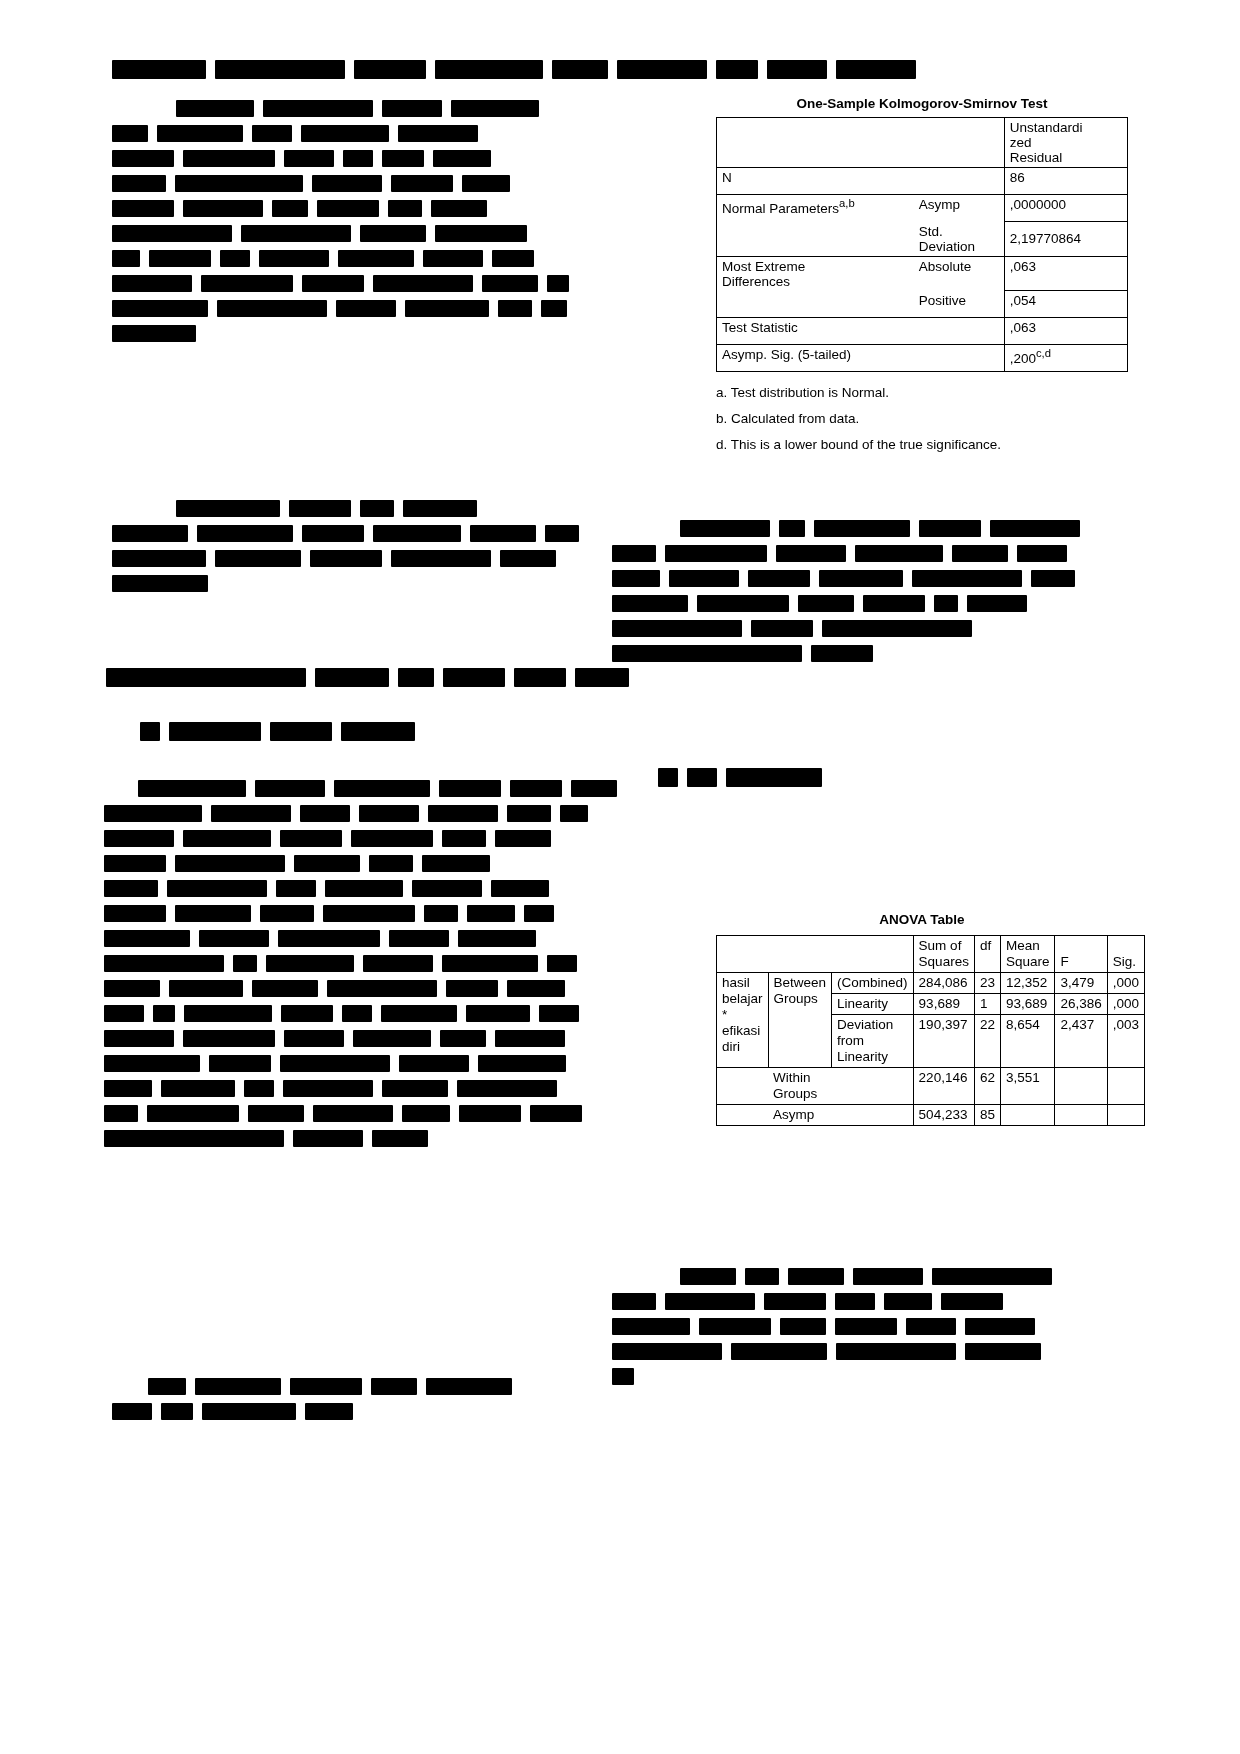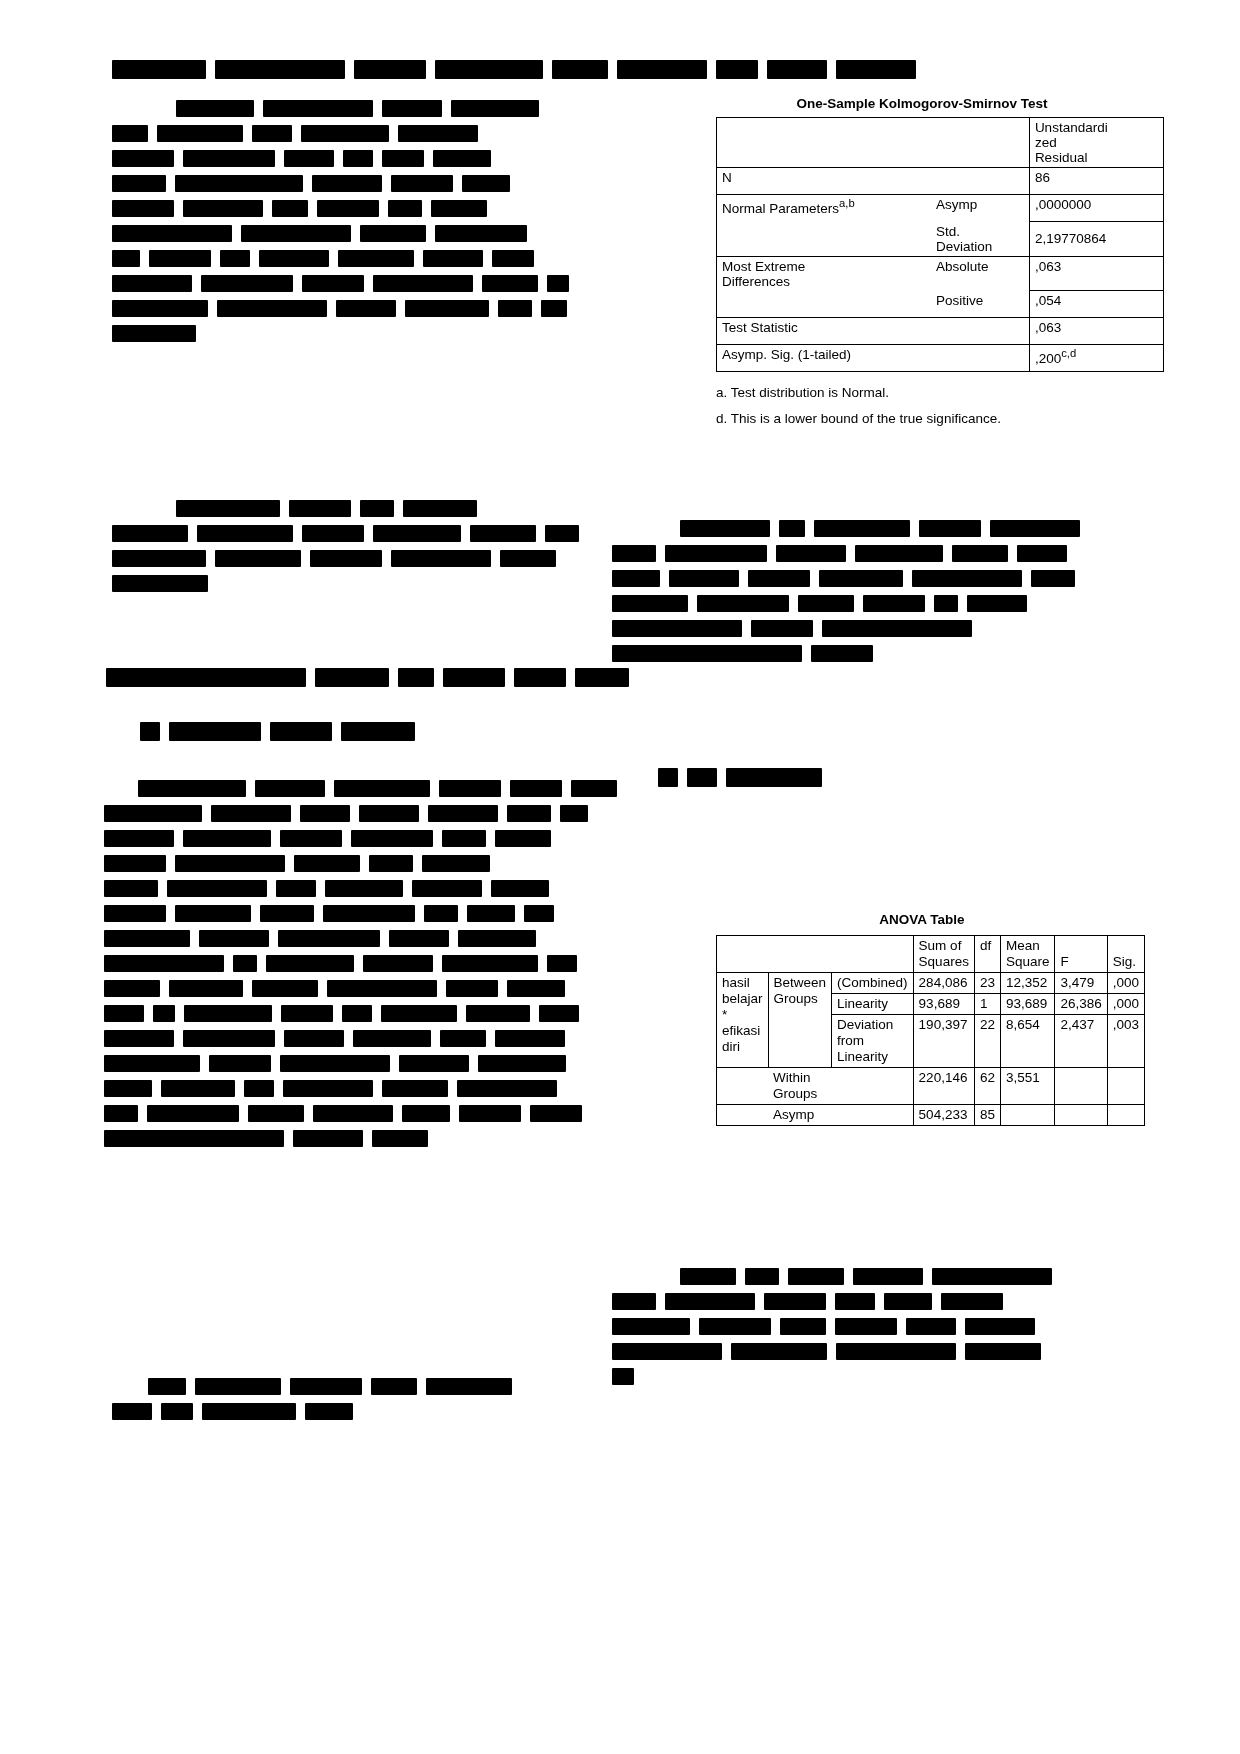--- a/index.html
+++ b/index.html
@@ -51,21 +51,21 @@
     text-align: left;
   }
   .num { text-align: right; }
   .ctr { text-align: center; }
   .noborder-r { border-right: none !important; }
   .noborder-l { border-left: none !important; }
   .nb-top { border-top: none !important; }
   .nb-bottom { border-bottom: none !important; }
 
   .ks-wrap { position: absolute; left: 716px; top: 96px; width: 412px; }
-  .ks-table { width: 448px; margin-top: 6px; }
+  .ks-table { width: 412px; margin-top: 6px; }
   .ks-table td { height: 22px; }
   .ks-foot { font-size: 13.5px; margin-top: 8px; line-height: 26px; }
 
   .anova-wrap { position: absolute; left: 716px; top: 912px; width: 412px; }
   .anova-table { width: 412px; margin-top: 8px; font-size: 13px; }
   .anova-table td { padding: 2px 4px; line-height: 16px; }
 </style>
 </head>
 <body>
 
@@ -378,28 +378,29 @@
       <td class="noborder-r nb-top nb-bottom">&nbsp;</td>
       <td class="noborder-l nb-top nb-bottom">Positive</td>
       <td class="num">,054</td>
     </tr>
     <tr>
       <td class="noborder-r">Test Statistic</td>
       <td class="noborder-l">&nbsp;</td>
       <td class="num">,063</td>
     </tr>
     <tr>
-      <td class="noborder-r">Asymp. Sig. (1-tailed)</td>
+      <td class="noborder-r">Asymp. Sig. (5-tailed)</td>
       <td class="noborder-l">&nbsp;</td>
       <td class="num"><span>,200</span><sup>c,d</sup></td>
     </tr>
   </tbody>
     </table>
   <div class="ks-foot">
     <div>a. Test distribution is Normal.</div>
+    <div>b. Calculated from data.</div>
     <div>d. This is a lower bound of the true significance.</div>
   </div>
 </div>
 
 <div class="redact-group" style="left:612px; top:520px;">
   <div class="redact-row" style="margin-left:68px">
       <span class="seg" style="width:90px"></span>
       <span class="seg" style="width:26px"></span>
       <span class="seg" style="width:96px"></span>
       <span class="seg" style="width:62px"></span>

